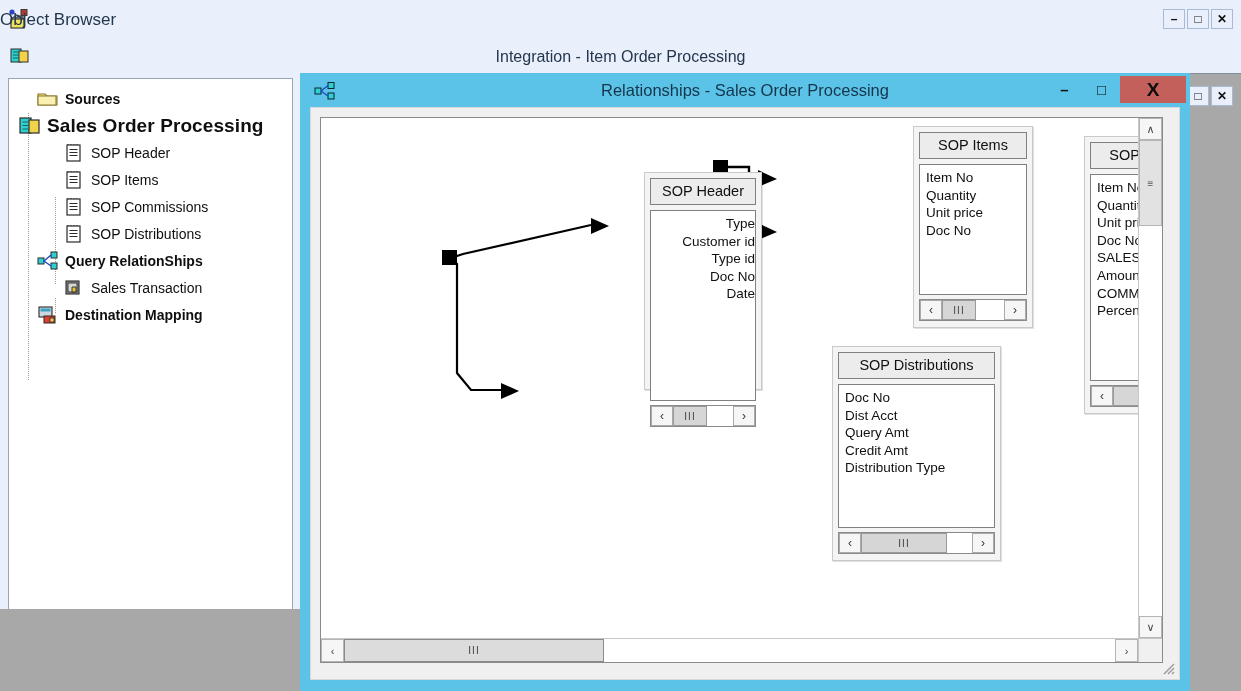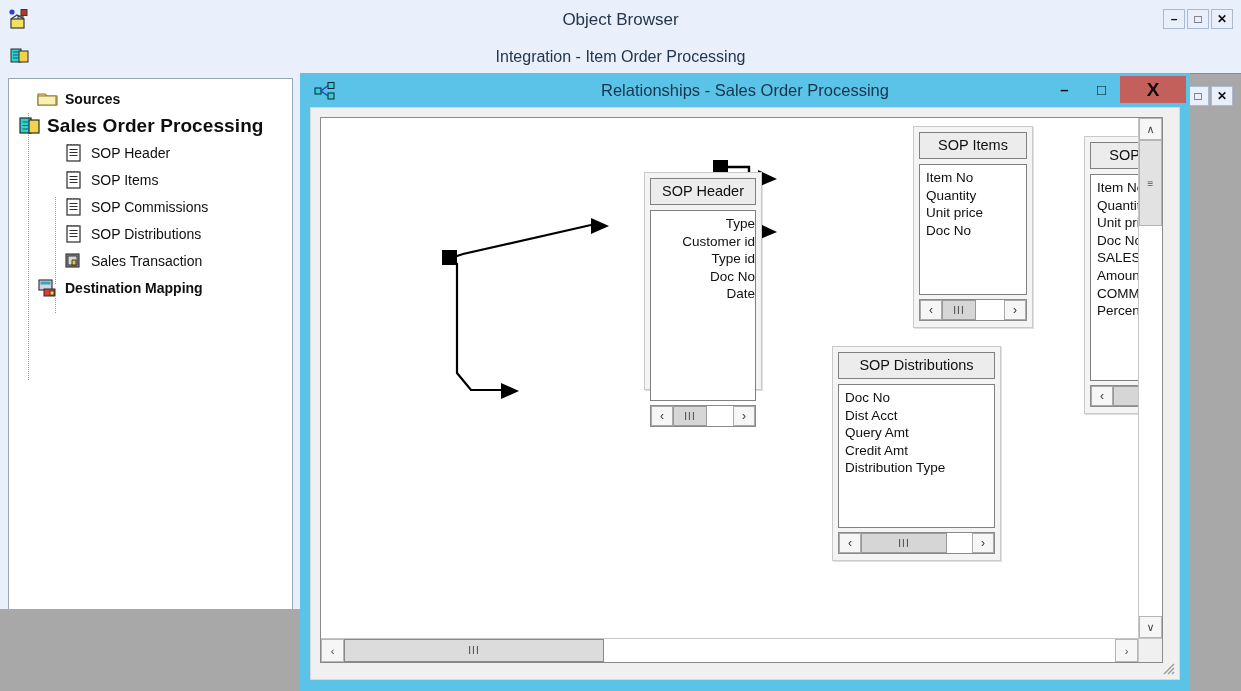--- a/index.html
+++ b/index.html
@@ -9,21 +9,21 @@
     font-family:"Liberation Sans", sans-serif;
     font-size:13px;color:#1a1a1a;
     -webkit-font-smoothing:antialiased;
   }
   .root{position:relative;width:1241px;height:691px;}
 
   
   .outer-win{position:absolute;left:0;top:0;width:1241px;height:40px;
     background:#eaf0fb;border-bottom:1px solid #9aa7b5;}
   .outer-title{position:absolute;left:0;top:0;width:1241px;height:40px;
-    line-height:40px;text-align:center;font-size:17px;color:#23364d;}
+    line-height:40px;font-size:17px;color:#23364d;}
   .app-icon-1{position:absolute;left:8px;top:8px;width:24px;height:24px;}
 
   
   .integ-win{position:absolute;left:0;top:40px;width:1241px;height:33px;
     background:#eaf0fb;border-bottom:1px solid #7f8c99;}
   .integ-title{position:absolute;left:0;top:0;width:1241px;height:33px;
     line-height:33px;text-align:center;font-size:16px;color:#23364d;}
   .app-icon-2{position:absolute;left:10px;top:7px;width:20px;height:18px;}
 
   
@@ -244,20 +244,31 @@
           <span class="ico">
             <svg width="22" height="20" viewBox="0 0 22 20">
               <rect x="4" y="2" width="13" height="16" fill="#fff" stroke="#2b2b2b" stroke-width="1.2"></rect>
               <path d="M6.5 6.5h8M6.5 9.5h8M6.5 12.5h8" stroke="#2b2b2b" stroke-width="1.1"></path>
               <path d="M5 2v-1M8 2v-1M11 2v-1M14 2v-1" stroke="#2b2b2b" stroke-width="1"></path>
             </svg>
           </span>
           <span class="lbl">SOP Distributions</span>
         </div>
 
+        <div class="node bold ind1">
+          <span class="ico">
+            <svg width="22" height="20" viewBox="0 0 22 20">
+              <rect x="1" y="7" width="6" height="6" fill="#2fd0d0" stroke="#2b2b2b" stroke-width="1"></rect>
+              <rect x="14" y="1" width="6" height="6" fill="#2fd0d0" stroke="#2b2b2b" stroke-width="1"></rect>
+              <rect x="14" y="12" width="6" height="6" fill="#2fd0d0" stroke="#2b2b2b" stroke-width="1"></rect>
+              <path d="M7 10L14 4M7 10l7 5" stroke="#1b48c8" stroke-width="1.4" fill="none"></path>
+            </svg>
+          </span>
+          <span class="lbl">Query RelationShips</span>
+        </div>
 
 
         <div class="node leaf ind2">
           <span class="ico">
             <svg width="22" height="20" viewBox="0 0 22 20">
               <rect x="3" y="3" width="13" height="13" fill="#8f8f8f" stroke="#2b2b2b" stroke-width="1.1"></rect>
               <rect x="5" y="5" width="9" height="9" fill="#d8d8d8" stroke="#2b2b2b" stroke-width="0.9"></rect>
               <path d="M9 9l4 0 0 5 -4 0z" fill="#e8c436" stroke="#2b2b2b" stroke-width="0.9"></path>
             </svg>
           </span>

